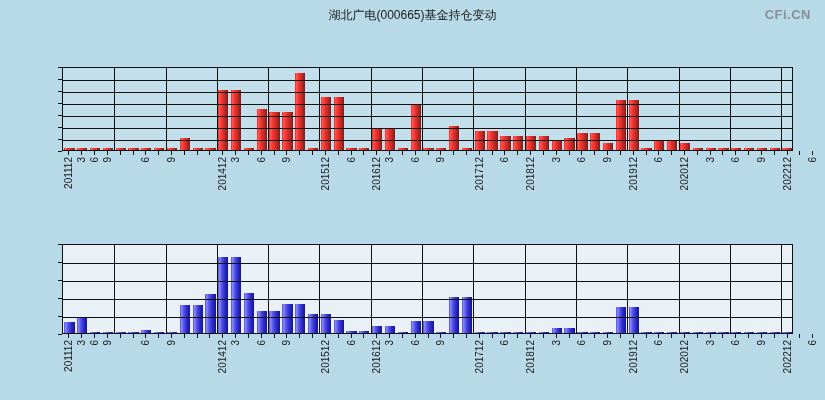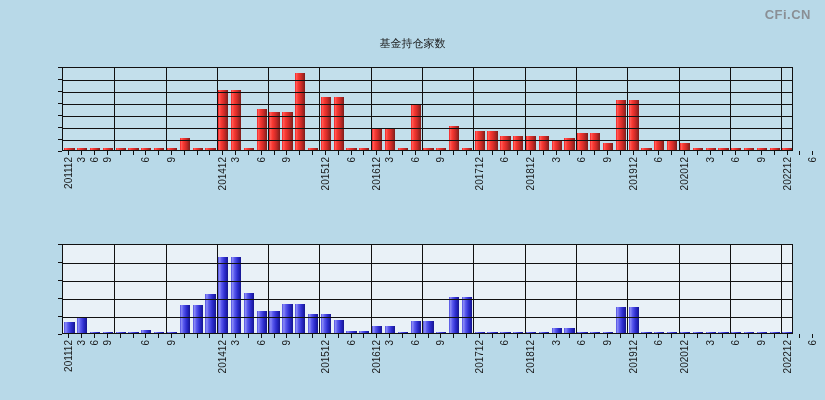--- a/index.html
+++ b/index.html
@@ -73,24 +73,24 @@
   
   #panel-top .plot{background:#c3dfeb;}
   
   #panel-bottom .plot{background:#e9f1f7;}
 </style>
 </head>
 <body>
 
 <div id="root">
 
+  <div class="main-title">湖北广电(000665)基金持仓变动</div>
   <div class="watermark">CFi.CN</div>
 
   <div class="panel" id="panel-top" style="left:0;top:36px;width:825px;height:160px;">
-    <div class="panel-title">基金持仓家数</div>
     <div class="ylabels" id="ylabels-top">
         <div class="ytickline" style="top: 115px; left: 58px; width: 4px;"></div>
         <div class="ytickline" style="top: 103px; left: 58px; width: 4px;"></div>
         <div class="ytickline" style="top: 91px; left: 58px; width: 4px;"></div>
         <div class="ytickline" style="top: 79px; left: 58px; width: 4px;"></div>
         <div class="ytickline" style="top: 67px; left: 58px; width: 4px;"></div>
         <div class="ytickline" style="top: 55px; left: 58px; width: 4px;"></div>
         <div class="ytickline" style="top: 43px; left: 58px; width: 4px;"></div>
         <div class="ytickline" style="top: 31px; left: 58px; width: 4px;"></div>
       </div>

